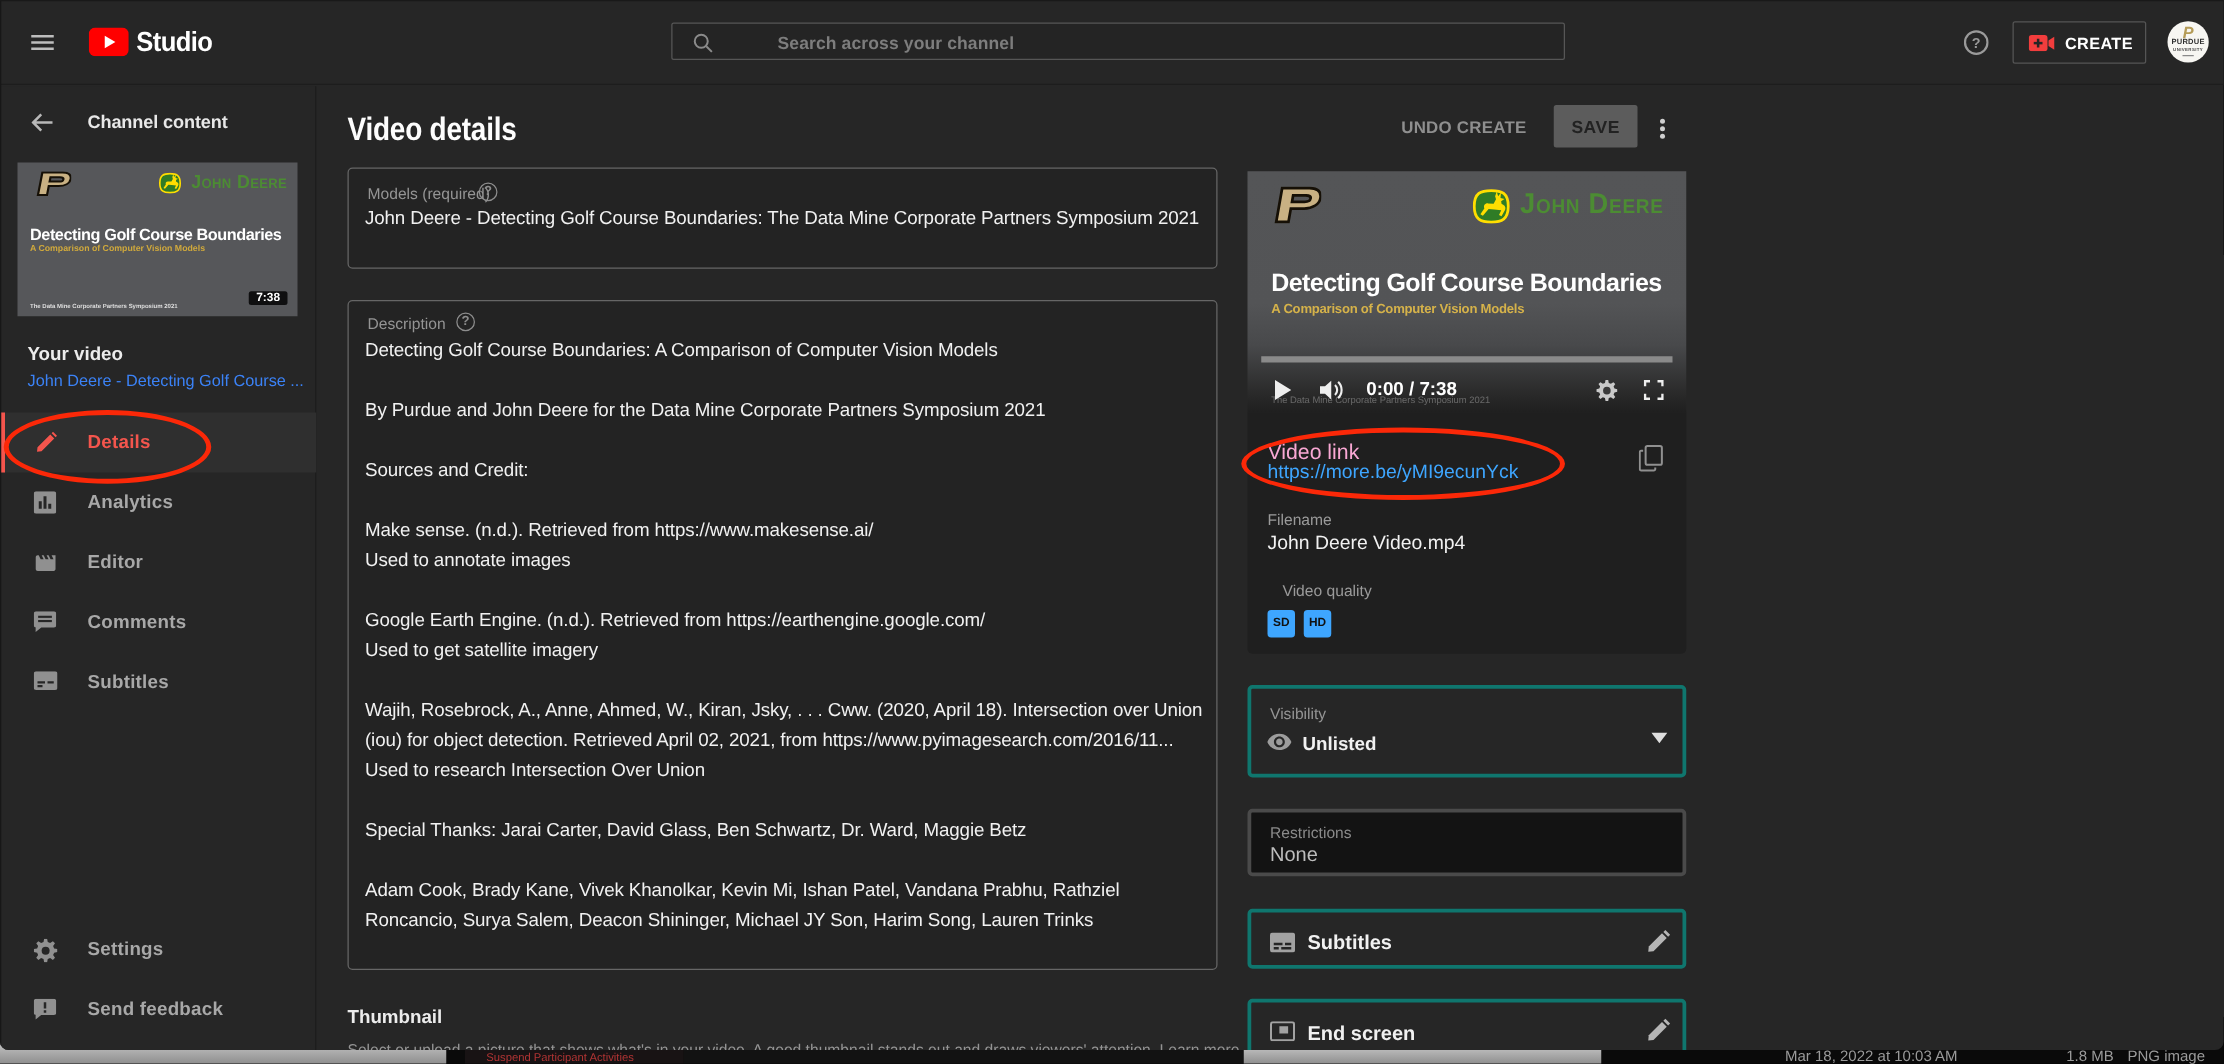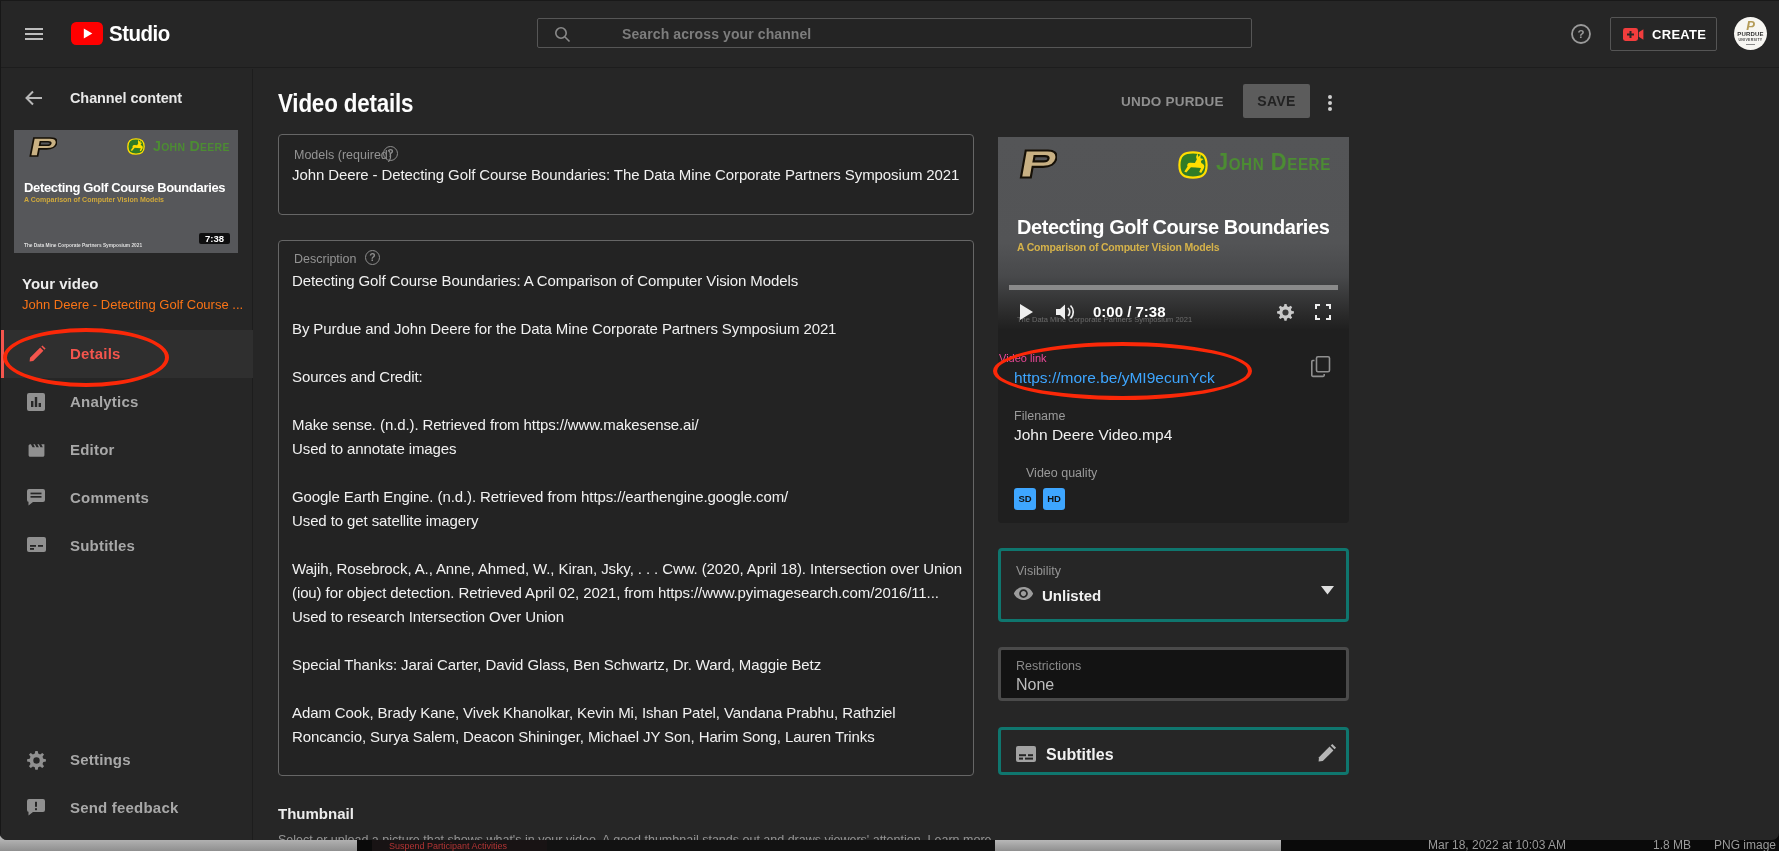--- a/index.html
+++ b/index.html
@@ -81,21 +81,21 @@
         <path d="M3.5 21.5 L9.5 15.8 C8.6 13.6 9.8 11.6 12.4 11.7 L16.9 11.9 L18.8 8.4 L18.1 5.9 L19.4 2.2 L20.5 5.9 L22.8 2.9 L22.4 7.3 L25.6 8.1 L22.9 9.9 L23.3 12.1 C26.2 13.1 26.9 15.1 25.9 17.2 L23.2 21.9 L21.2 20.9 L23 17.1 L17.4 16.6 L12.9 16.2 L8.3 21.6 L6.3 20.4 L9.3 16 Z" fill="#ffde00"></path>
       </svg>
       <div class="abs" style="left:139px; top:6.5px; font-size:15px; font-variant:small-caps; font-weight:bold; color:#4c8c33; letter-spacing:0.3px; transform:scaleX(0.95); transform-origin:left; white-space:nowrap;">John Deere</div>
       <div class="abs" style="left:10px; top:50px; width:210px; font-size:13px; font-weight:bold; color:#fff; letter-spacing:-0.35px; white-space:nowrap;">Detecting Golf Course Boundaries</div>
       <div class="abs" style="left:10px; top:66px; font-size:7px; font-weight:bold; color:#d0a93c;">A Comparison of Computer Vision Models</div>
       <div class="abs" style="left:10px; top:113px; font-size:4.8px; font-weight:bold; color:#dedede;">The Data Mine Corporate Partners Symposium 2021</div>
       <div class="abs" style="left:185px; top:103px; width:31px; height:11px; background:rgba(0,0,0,.82); border-radius:2px; color:#fff; font-size:9.5px; font-weight:bold; text-align:center; line-height:11px;">7:38</div>
     </div>
 
     <div class="abs" style="left:22px; top:206px; font-size:15px; font-weight:bold; color:#ececec;">Your video</div>
-    <div class="abs" style="left:22px; top:228px; font-size:13px; color:#f97316;">John Deere - Detecting Golf Course ...</div>
+    <div class="abs" style="left:22px; top:228px; font-size:13px; color:#3b82f6;">John Deere - Detecting Golf Course ...</div>
 
     <div class="navrow" style="top:261px; background:#2f2f2f; border-left:4px solid #f4554d; ">
       <svg class="ic" style="left:24px;" width="18" height="18" viewBox="0 0 18 18">
         <path d="M2 12.8 L12.2 2.6 L15.4 5.8 L5.2 16 L1.6 16.4 Z M13.3 1.5 l1.1-1.1 3.2 3.2 -1.1 1.1 Z" fill="#f4554d"></path>
       </svg>
       <div class="tx" style="left:66px; color:#f4554d;">Details</div>
     </div>
     <div class="navrow" style="top:309px;">
       <svg class="ic" width="18" height="18" viewBox="0 0 18 18">
         <rect x="0" y="0" width="18" height="18" rx="2" fill="#909090"></rect>
@@ -141,21 +141,21 @@
         <rect x="8" y="2.8" width="2" height="5" fill="#262626"></rect>
         <rect x="8" y="9.2" width="2" height="2" fill="#262626"></rect>
       </svg>
       <div class="tx">Send feedback</div>
     </div>
   </div>
 
   <div class="redellipse" style="left:3px; top:328px; width:166px; height:59px;"></div>
 
   <div class="abs" style="left:278px; top:88px; font-size:26px; font-weight:bold; color:#fdfdfd; letter-spacing:-0.2px; transform:scaleX(0.86); transform-origin:left;">Video details</div>
-  <div class="abs" style="left:1121px; top:94px; font-size:13.5px; font-weight:bold; color:#8f8f8f; letter-spacing:.2px;">UNDO PURDUE</div>
+  <div class="abs" style="left:1121px; top:94px; font-size:13.5px; font-weight:bold; color:#8f8f8f; letter-spacing:.2px;">UNDO CREATE</div>
   <div class="abs" style="left:1243px; top:84px; width:67px; height:34px; background:#5c5c5c; border-radius:2px; color:#222; font-size:14px; font-weight:bold; text-align:center; line-height:34px; letter-spacing:.4px;">SAVE</div>
   <div class="abs" style="left:1328px; top:95px; width:4px; height:4px; border-radius:50%; background:#cfcfcf; box-shadow:0 6px 0 #cfcfcf, 0 12px 0 #cfcfcf;"></div>
 
   <div class="field" style="left:278px; top:134px; width:696px; height:81px; background:#232323;">
     <div class="abs" style="left:15px; top:13px; font-size:12.5px; color:#949494;">Models (required)</div>
     <div class="qm" style="left:104px; top:11px;">?</div>
     <div class="abs" style="left:13px; top:31px; font-size:15px; letter-spacing:-0.1px; color:#f1f1f1; white-space:nowrap;">John Deere - Detecting Golf Course Boundaries: The Data Mine Corporate Partners Symposium 2021</div>
   </div>
 
   <div class="field" style="left:278px; top:240px; width:696px; height:536px; background:#232323;">
@@ -208,21 +208,21 @@
     <svg class="abs" style="left:279px; top:167px;" width="17" height="17" viewBox="0 0 19 19">
       <path d="M9.5 0 l1.2 0 .5 2.6 1.9 .8 2.2-1.5 1.7 1.7-1.5 2.2 .8 1.9 2.6 .5 0 2.4-2.6 .5-.8 1.9 1.5 2.2-1.7 1.7-2.2-1.5-1.9 .8-.5 2.6-2.4 0-.5-2.6-1.9-.8-2.2 1.5-1.7-1.7 1.5-2.2-.8-1.9-2.6-.5 0-2.4 2.6-.5 .8-1.9-1.5-2.2 1.7-1.7 2.2 1.5 1.9-.8 .5-2.6 z" fill="#c9c9c9"></path>
       <circle cx="9.5" cy="9.5" r="3.4" fill="#3a3a3a"></circle>
     </svg>
     <svg class="abs" style="left:317px; top:167px;" width="16" height="16" viewBox="0 0 16 16">
       <path d="M1 5 V1 H5 M11 1 H15 V5 M15 11 V15 H11 M5 15 H1 V11" fill="none" stroke="#eee" stroke-width="2"></path>
     </svg>
   </div>
 
   <div class="abs" style="left:998px; top:330px; width:351px; height:193px; background:#1f1f1f; border-radius:0 0 4px 4px;">
-    <div class="abs" style="left:1px; top:22px; font-size:11px; color:#ec4899;">Video link</div>
+    <div class="abs" style="left:16px; top:22px; font-size:17px; color:#f9a8d4;">Video link</div>
     <div class="abs" style="left:16px; top:39px; font-size:15.5px; color:#3ea6ff;">https://more.be/yMI9ecunYck</div>
     <svg class="abs" style="left:313px; top:26px;" width="20" height="22" viewBox="0 0 20 22">
       <rect x="5.5" y="0.8" width="13" height="15" rx="1.5" fill="none" stroke="#909090" stroke-width="1.6"></rect>
       <path d="M3.5 4.5 H1.8 A1.2 1.2 0 0 0 0.8 5.7 V19.2 A1.2 1.2 0 0 0 2 20.4 H12 A1.2 1.2 0 0 0 13.2 19.2 V18" fill="none" stroke="#909090" stroke-width="1.6"></path>
     </svg>
     <div class="abs" style="left:16px; top:79px; font-size:12.5px; color:#9a9a9a;">Filename</div>
     <div class="abs" style="left:16px; top:96px; font-size:15.5px; color:#f1f1f1;">John Deere Video.mp4</div>
     <div class="abs" style="left:16px; top:136px; font-size:12.5px; color:#9a9a9a;margin-left:12px;">Video quality</div>
     <div class="abs" style="left:16px; top:158px; width:22px; height:22px; background:#3ea6ff; border-radius:3px; color:#111; font-size:9.5px; font-weight:bold; text-align:center; line-height:22px;">SD</div>
     <div class="abs" style="left:45px; top:158px; width:22px; height:22px; background:#3ea6ff; border-radius:3px; color:#111; font-size:9.5px; font-weight:bold; text-align:center; line-height:22px;">HD</div>
@@ -253,27 +253,38 @@
       <rect x="3" y="11.6" width="4" height="2" fill="#262626"></rect>
       <rect x="9" y="11.6" width="8" height="2" fill="#262626"></rect>
     </svg>
     <div class="abs" style="left:45px; top:16px; font-size:16px; font-weight:bold; color:#f1f1f1;">Subtitles</div>
     <svg class="abs" style="left:317px; top:13px;" width="19" height="19" viewBox="0 0 19 19">
       <path d="M1 14.2 L11.6 3.6 L15.4 7.4 L4.8 18 L0.6 18.4 Z" fill="#b5b5b5"></path>
       <path d="M12.7 2.5 l1.6-1.6 3.8 3.8 -1.6 1.6 Z" fill="#b5b5b5"></path>
     </svg>
   </div>
 
+  <div class="rbox" style="top:799px; height:48px; background:#262626;">
+    <svg class="abs" style="left:15px; top:15px;" width="20" height="16" viewBox="0 0 20 16">
+      <rect x="0.8" y="0.8" width="18.4" height="14.4" rx="1.5" fill="none" stroke="#a2a2a2" stroke-width="1.6"></rect>
+      <rect x="7.5" y="4" width="7" height="5.8" fill="#a2a2a2"></rect>
+    </svg>
+    <div class="abs" style="left:45px; top:17px; font-size:16px; font-weight:bold; color:#f1f1f1;">End screen</div>
+    <svg class="abs" style="left:317px; top:12px;" width="19" height="19" viewBox="0 0 19 19">
+      <path d="M1 14.2 L11.6 3.6 L15.4 7.4 L4.8 18 L0.6 18.4 Z" fill="#b5b5b5"></path>
+      <path d="M12.7 2.5 l1.6-1.6 3.8 3.8 -1.6 1.6 Z" fill="#b5b5b5"></path>
+    </svg>
+  </div>
   <div class="abs" style="left:0; top:0; width:1px; height:840px; background:#171717;"></div>
   <div class="abs" style="left:0; top:0; width:1779px; height:1px; background:#191919;"></div>
 </div>
 
 <div class="abs" style="left:0; top:829px; width:1779px; height:22px; background:#0a0a0a;">
   <div class="abs" style="left:0; top:0; width:357px; height:22px; background:linear-gradient(#d2d2d2, #8f8f8f);"></div>
   <div class="abs" style="left:372px; top:0; width:175px; height:22px; background:#181314;"></div>
   <div class="abs" style="left:389px; top:12px; font-size:9px; color:#b13434;">Suspend Participant Activities</div>
   <div class="abs" style="left:547px; top:0; width:448px; height:22px; background:#121212;"></div>
   <div class="abs" style="left:995px; top:0; width:286px; height:22px; background:linear-gradient(#e0e0e0, #8f8f8f);"></div>
   <div class="abs" style="left:994px; top:10px; width:677px; height:1px; background:#cfcfcf;"></div>
   <div class="abs" style="left:1428px; top:11px; font-size:12px; line-height:11px; color:#9a9a9a;">Mar 18, 2022 at 10:03 AM</div>
   <div class="abs" style="left:1653px; top:11px; font-size:12px; line-height:11px; color:#9a9a9a;">1.8 MB</div>
-  <div class="abs" style="left:1702px; top:11px; font-size:12px; line-height:11px; color:#9a9a9a;margin-left:12px;">PNG image</div>
+  <div class="abs" style="left:1702px; top:11px; font-size:12px; line-height:11px; color:#9a9a9a;">PNG image</div>
 </div>
 
 </body></html>

